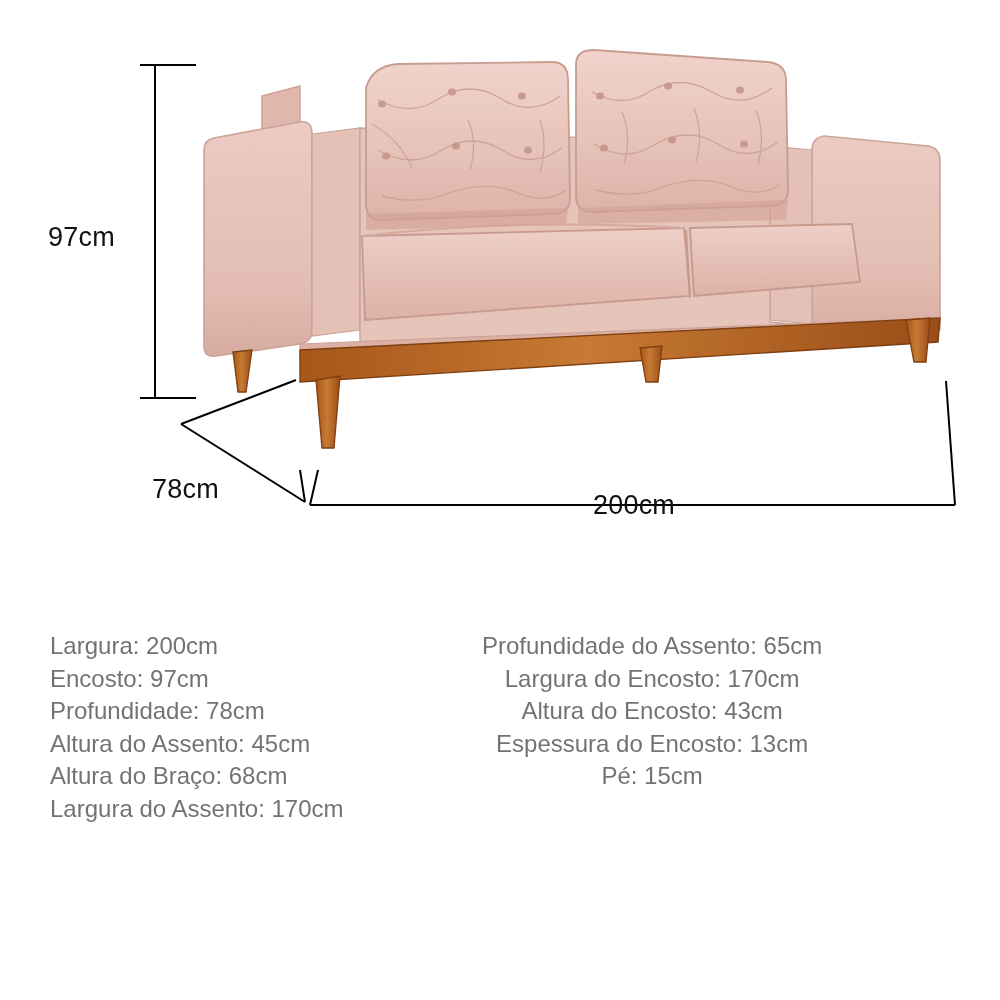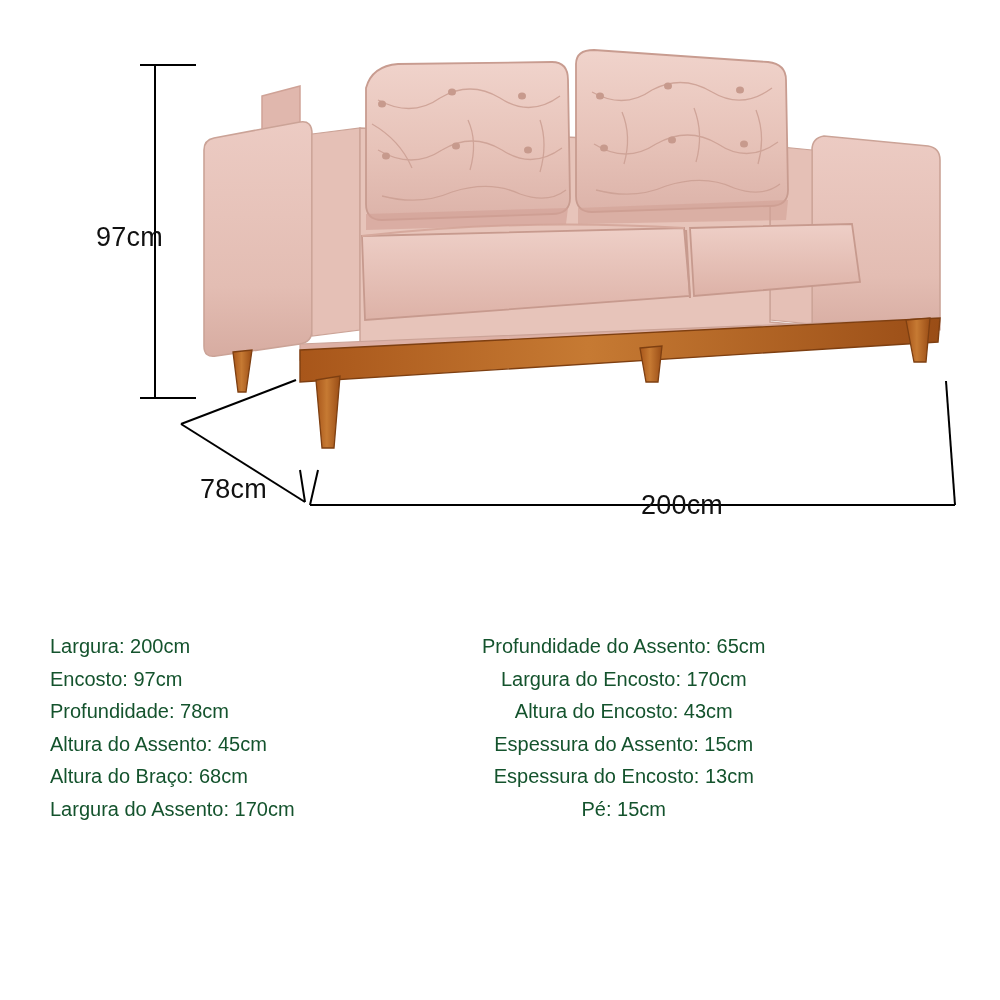--- a/index.html
+++ b/index.html
@@ -29,39 +29,38 @@
     left: 0;
     top: 0;
   }
 
   .dim-label {
     position: absolute;
     font-size: 27px;
     color: #111111;
     white-space: nowrap;
     letter-spacing: 0.2px;
-    margin-left: 48px;
   }
   #label-height { left: 48px; top: 222px; }
   #label-depth  { left: 152px; top: 474px; }
   #label-width  { left: 593px; top: 490px; }
 
   
   #specs {
     position: absolute;
     left: 0;
     top: 630px;
     width: 1000px;
     display: flex;
     flex-direction: row;
   }
   .spec-col {
-    font-size: 20px;
+    font-size: 24px;
     line-height: 32.5px;
-    color: #14532d;
+    color: #737373;
     white-space: nowrap;
   }
   #spec-col-left  { margin-left: 50px; width: 430px; }
   #spec-col-right { margin-left: 2px; text-align: center; }
   .spec-row { display: block; }
 </style>
 </head>
 <body>
 
 <div id="diagram-area">
@@ -202,17 +201,16 @@
     <span class="spec-row">Encosto: 97cm</span>
     <span class="spec-row">Profundidade: 78cm</span>
     <span class="spec-row">Altura do Assento: 45cm</span>
     <span class="spec-row">Altura do Braço: 68cm</span>
     <span class="spec-row">Largura do Assento: 170cm</span>
   </div>
   <div class="spec-col" id="spec-col-right">
     <span class="spec-row">Profundidade do Assento: 65cm</span>
     <span class="spec-row">Largura do Encosto: 170cm</span>
     <span class="spec-row">Altura do Encosto: 43cm</span>
-    <span class="spec-row">Espessura do Assento: 15cm</span>
     <span class="spec-row">Espessura do Encosto: 13cm</span>
     <span class="spec-row">Pé: 15cm</span>
   </div>
 </div>
 
 </body></html>

